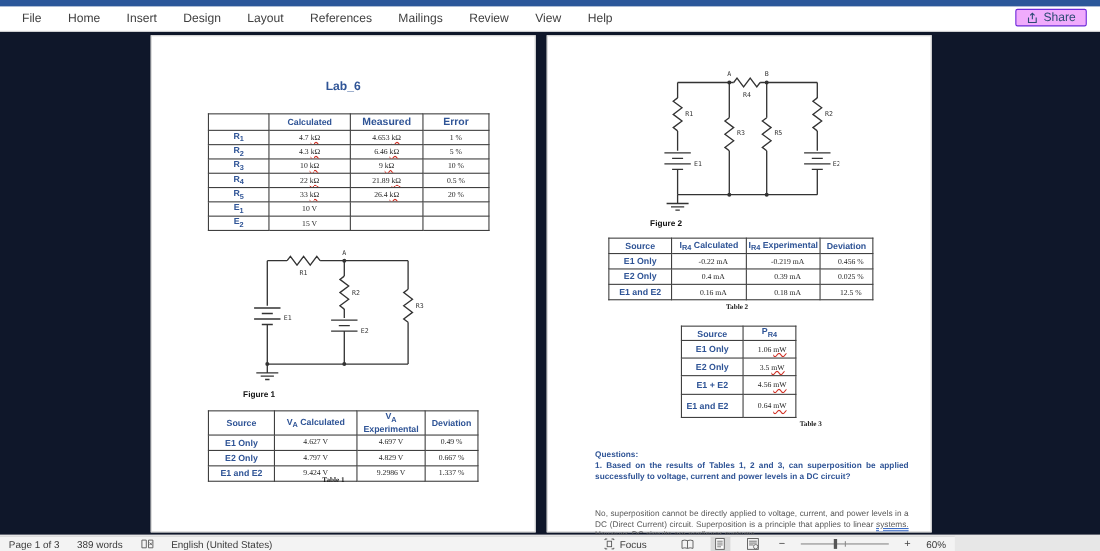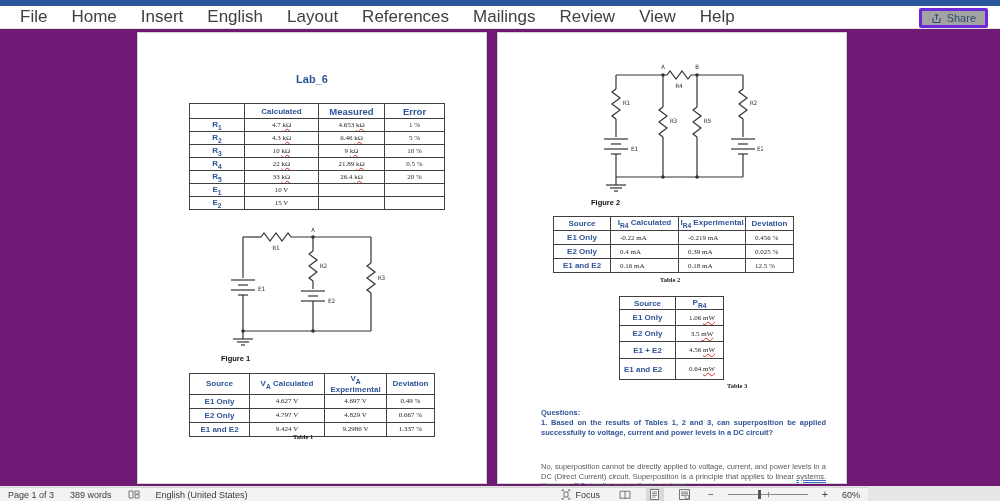--- a/index.html
+++ b/index.html
@@ -1,42 +1,42 @@
 <!DOCTYPE html>
 <html><head>
 <meta charset="utf-8">
 <style>
   *{box-sizing:border-box;margin:0;padding:0}
   body{width:1000px;height:501px;overflow:hidden;background:#e7e7e7;font-family:"Liberation Sans",sans-serif;position:relative}
   .titlebar{height:6px;background:#2b579a}
   .menubar{height:23px;background:#fff;border-bottom:1px solid #e2e2e2;display:flex;align-items:center;padding-left:8px;position:relative}
-  .menu-item{font-size:17px;color:#404040;padding:0 12px;line-height:22px;cursor:default}
-  .share-btn{position:absolute;right:12px;top:2px;display:flex;align-items:center;gap:5px;font-size:11px;color:#2b4a73;background:#a3a3a3;border:3px solid #6d28d9;padding:1px 9px;border-radius:2px}
-  .doc-area{position:relative;height:457px;background:#701a75;overflow:hidden}
+  .menu-item{font-size:11px;color:#404040;padding:0 12px;line-height:22px;cursor:default}
+  .share-btn{position:absolute;right:12px;top:2px;display:flex;align-items:center;gap:5px;font-size:11px;color:#2b4a73;background:#f0abfc;border:1px solid #6d28d9;padding:1px 9px;border-radius:2px}
+  .doc-area{position:relative;height:457px;background:#0f172a;overflow:hidden}
   .page{position:absolute;top:3px;width:350px;height:452px;background:#fff;border:1px solid #d4d4d4;box-shadow:0 0 2px rgba(0,0,0,.18)}
   .page-left{left:137px}
   .page-right{left:497px}
   .doc-title{position:absolute;top:40px;left:0;width:100%;text-align:center;font-size:11px;font-weight:bold;color:#2f5496}
   
   table.wtable{border-collapse:collapse;position:absolute;table-layout:fixed}
   table.wtable td{border:1px solid #404040;text-align:center;vertical-align:middle;padding:0 1px;overflow:hidden}
   .hcell{font-size:8px;font-weight:bold;color:#2f5496}
   .hcell.big{font-size:9.5px}
   .lbl{font-size:8px;font-weight:bold;color:#2f5496}
   .val{font-size:7px;font-family:"Liberation Serif",serif;color:#262626}
   .sq{text-decoration:underline wavy #d03025;text-decoration-thickness:1px}
   .gram{text-decoration:underline double #3b6cc7}
   .t1{left:51px;top:70px;width:255px}
   .t1 tr{height:13px}
   .t1 tr.hrow{height:15px}
   .tva{left:51px;top:340px;width:245px}
   .tva tr{height:14px}
   .t2{left:55px;top:183px;width:240px}
   .t2 tr{height:14px}
-  .t2 td.val{text-align:left;padding-left:9px}
+  .t2 td.val{text-align:center;padding-left:9px}
   .t3{left:121px;top:263px;width:104px}
   .t3 td.val{text-align:center;padding-left:6px}
   .t3 td.lbl{padding:0 4px}
   .tcaption{position:absolute;font-size:6.5px;font-weight:bold;color:#1a1a1a;font-family:"Liberation Serif",serif}
   .figwrap{position:absolute}
   .figcaption{text-align:left;font-size:7.5px;font-weight:bold;color:#111;margin-top:1px}
   svg.circuit{display:block}
   svg.circuit text{font-family:"DejaVu Sans Mono",monospace;font-size:6px;fill:#333}
   .questions{position:absolute;left:43px;top:375px;width:285px;font-size:7.5px;line-height:1.32;text-align:justify}
   .q-head{color:#2f5496;font-weight:bold}
@@ -55,21 +55,21 @@
 </style>
 </head>
 <body>
 
 <div class="titlebar"></div>
 
 <div class="menubar">
   <div class="menu-item">File</div>
   <div class="menu-item">Home</div>
   <div class="menu-item">Insert</div>
-  <div class="menu-item">English</div>
+  <div class="menu-item">Design</div>
   <div class="menu-item">Layout</div>
   <div class="menu-item">References</div>
   <div class="menu-item">Mailings</div>
   <div class="menu-item">Review</div>
   <div class="menu-item">View</div>
   <div class="menu-item">Help</div>
   <div class="share-btn">
     <svg width="11" height="11" viewBox="0 0 11 11">
         <path d="M2 5v4.5h7V5" fill="none" stroke="#2b4a73" stroke-width="1"></path>
         <path d="M5.5 6.5V1M3.5 3l2-2 2 2" fill="none" stroke="#2b4a73" stroke-width="1"></path>
@@ -351,21 +351,21 @@
   <span class="sb-item">Page 1 of 3</span>
   <span class="sb-item">389 words</span>
   <span class="sb-item">
     <svg width="12" height="10" viewBox="0 0 12 10">
         <path d="M1 1 H5 V8 H1 Z M7 1 H11 V8 H7 Z" fill="none" stroke="#555" stroke-width="0.8"></path>
         <path d="M7.8 3.2 l2.4 2.4 M10.2 3.2 l-2.4 2.4" stroke="#555" stroke-width="0.8"></path>
       </svg>
   </span>
   <span class="sb-item">English (United States)</span>
   <span class="sb-right">
-    <span class="sb-item" style="margin-right:4px">
+    <span class="sb-item" style="margin-right:16px">
       <svg width="10" height="11" viewBox="0 0 10 11">
           <path d="M1 2 V1 H3 M7 1 H9 V2 M9 9 V10 H7 M3 10 H1 V9" fill="none" stroke="#555" stroke-width="0.9"></path>
           <rect x="3" y="3" width="4" height="5" fill="none" stroke="#555" stroke-width="0.8"></rect>
         </svg>
       <span>Focus</span>
     </span>
     <span class="view-btn">
       <svg width="12" height="10" viewBox="0 0 12 10">
           <path d="M1 1.5 Q3.5 0.5 6 1.5 Q8.5 0.5 11 1.5 V8.5 Q8.5 7.5 6 8.5 Q3.5 7.5 1 8.5 Z M6 1.5 V8.5" fill="none" stroke="#555" stroke-width="0.8"></path>
         </svg>

